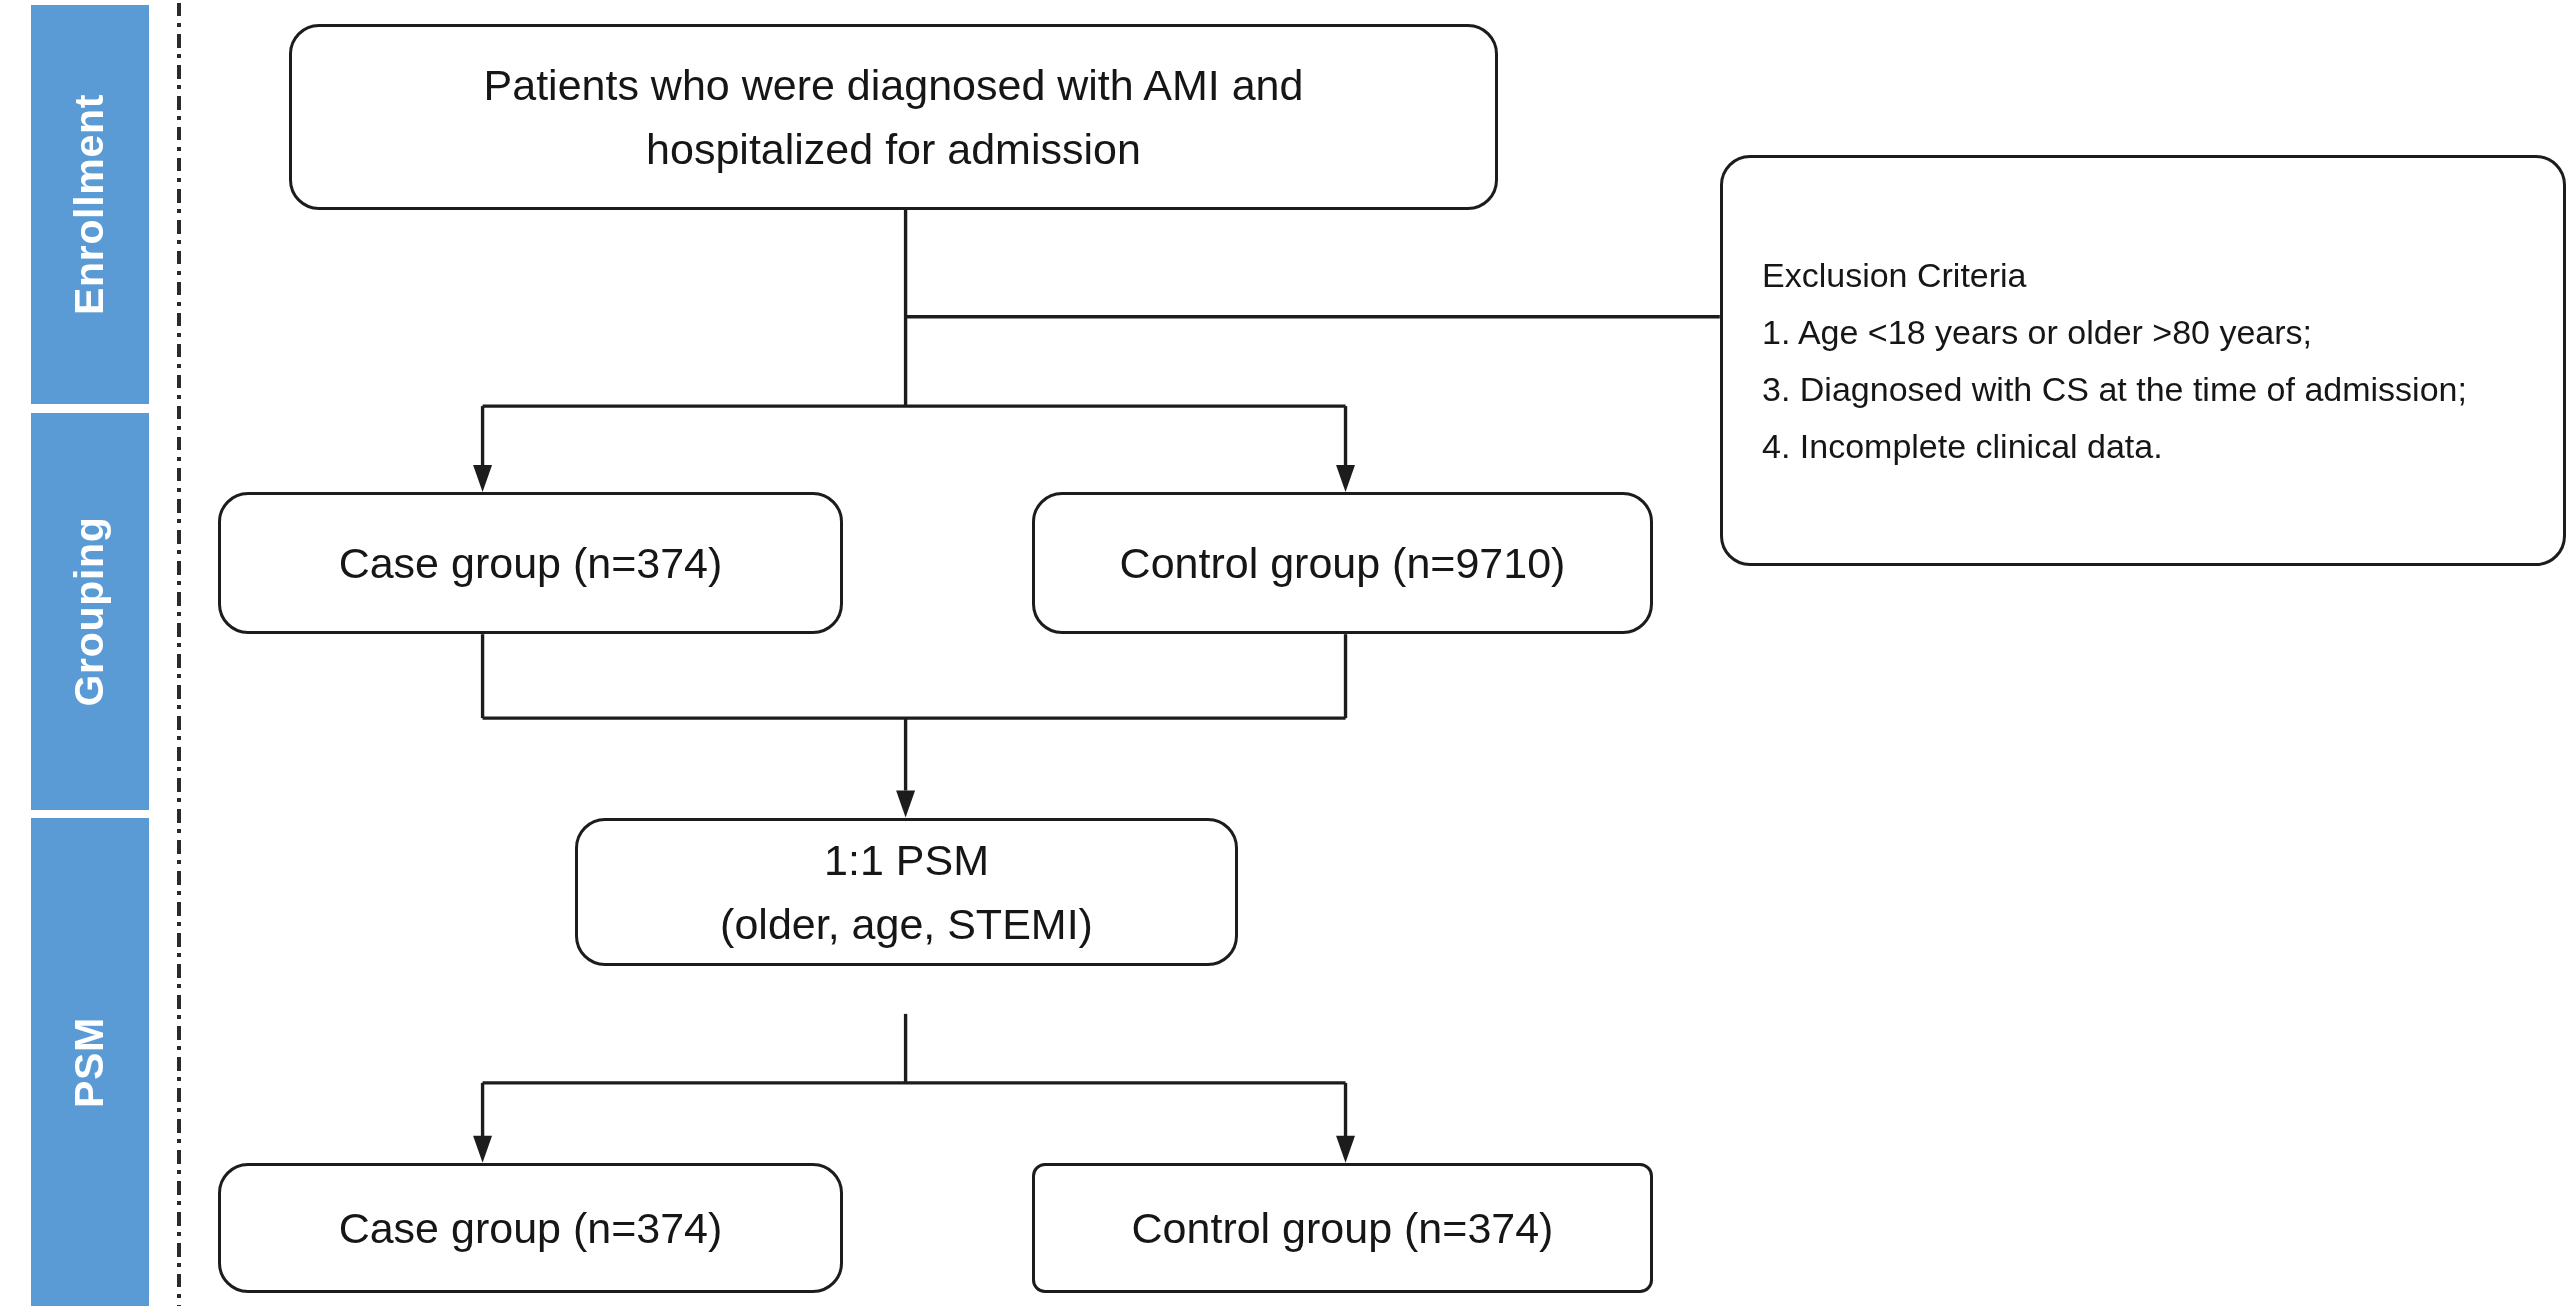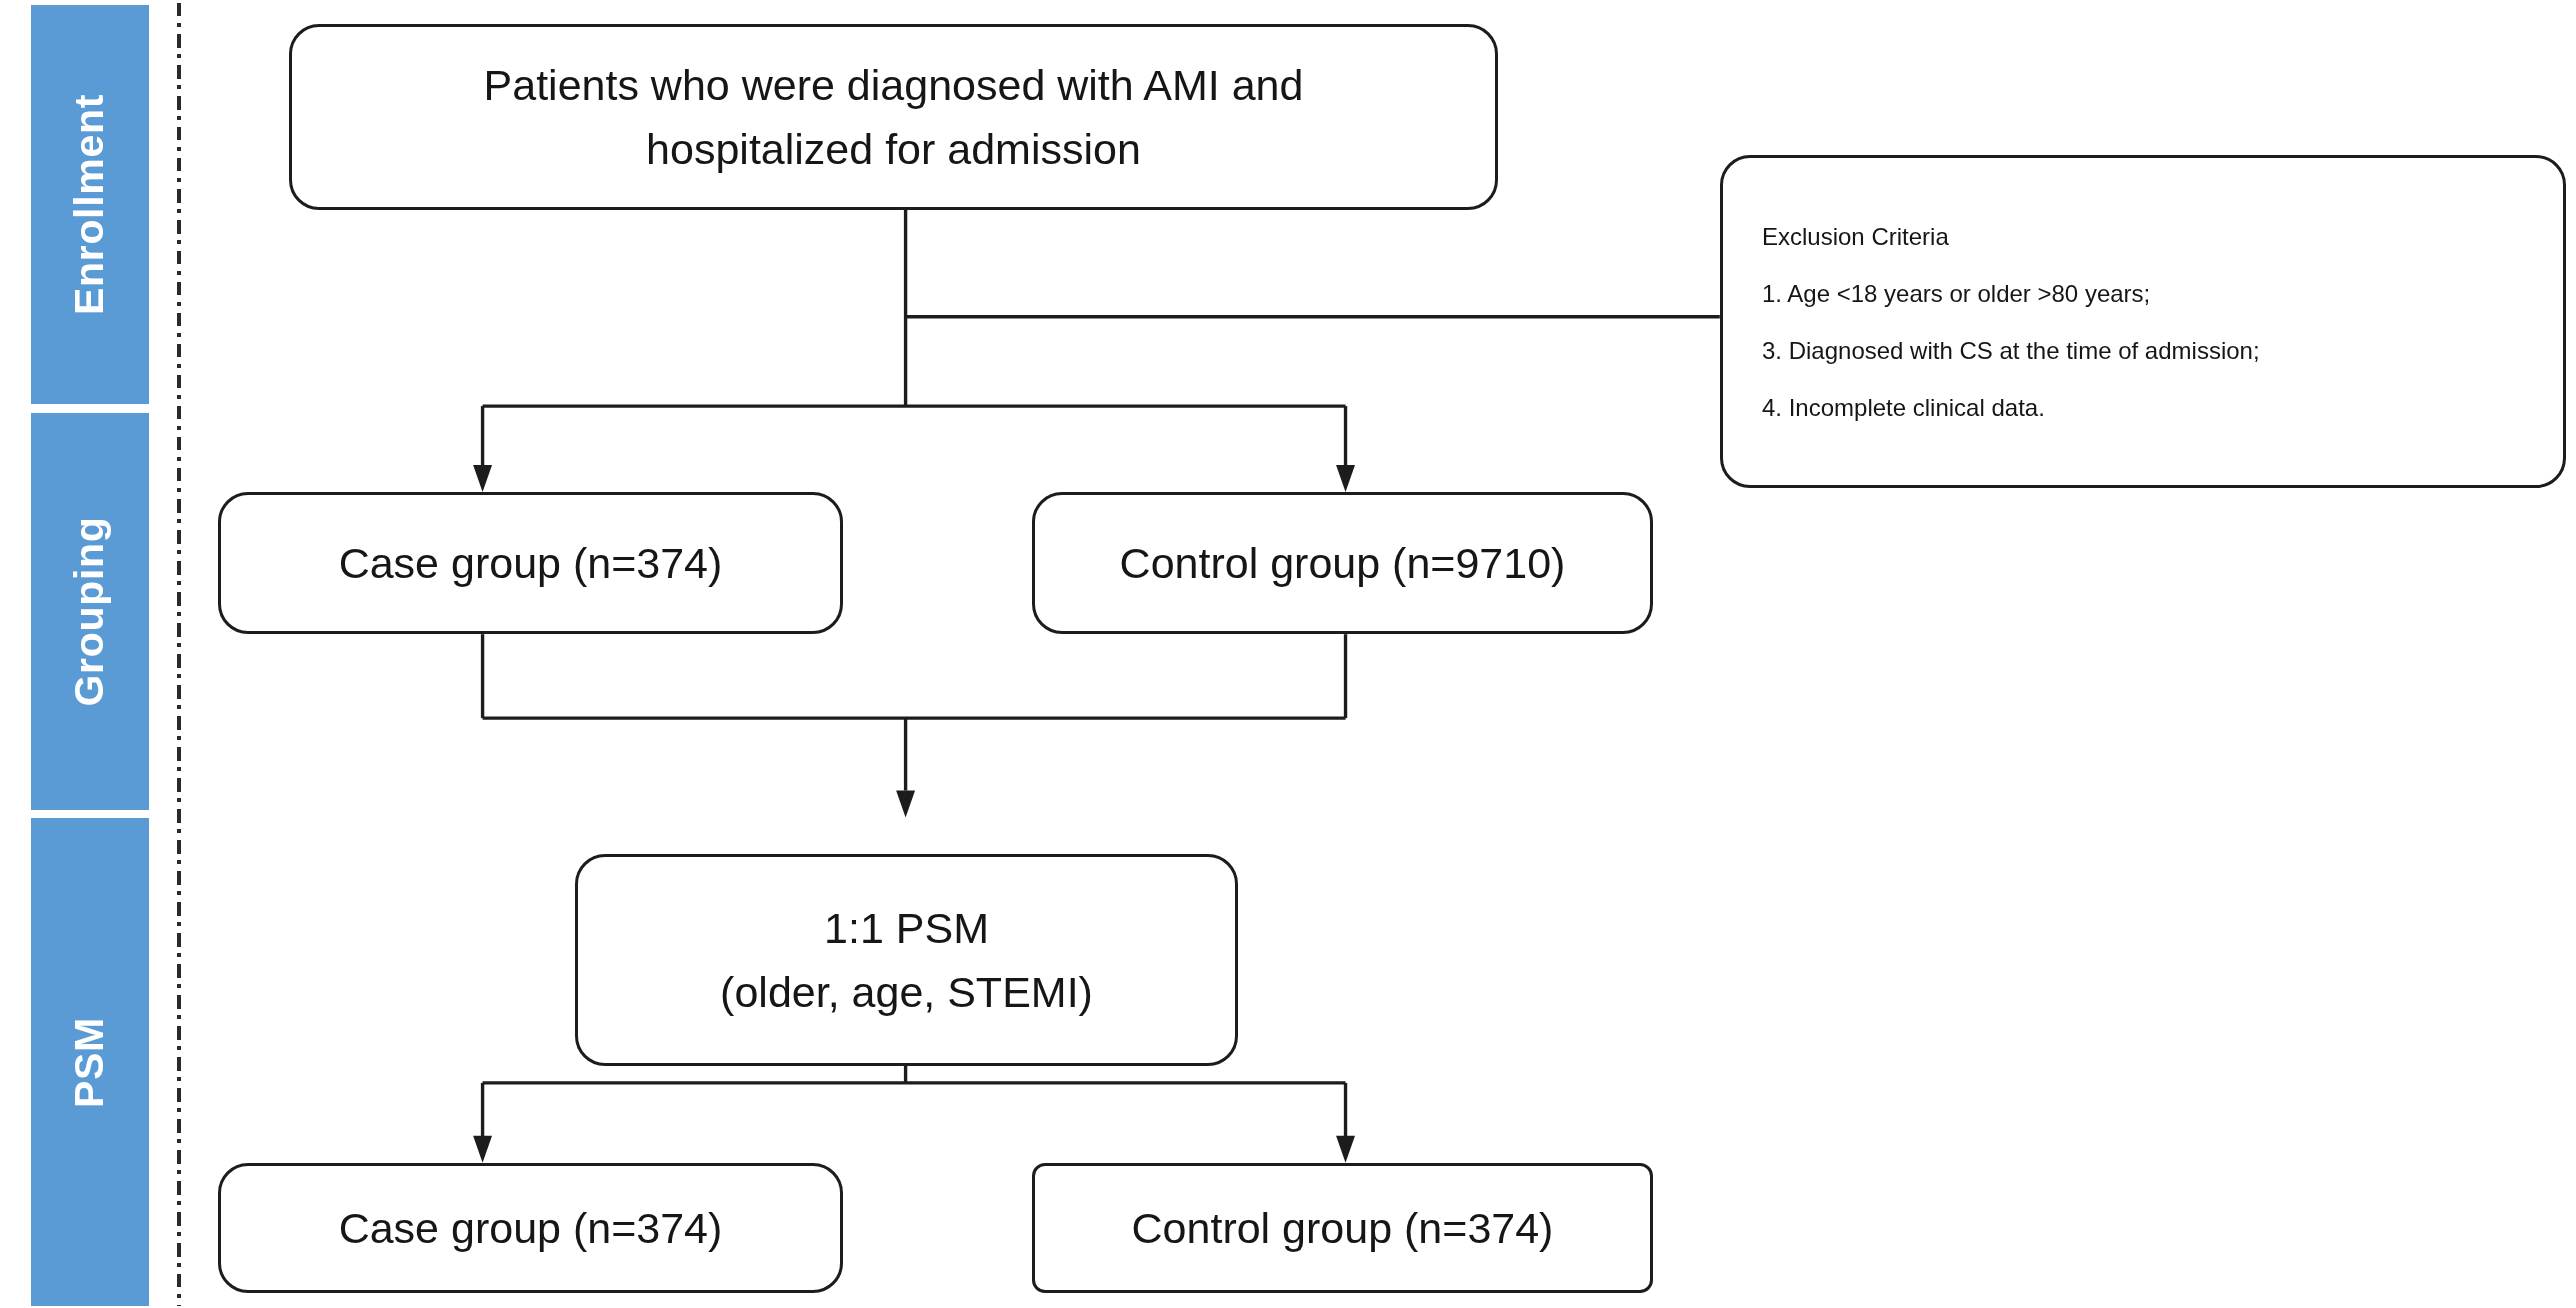--- a/index.html
+++ b/index.html
@@ -35,27 +35,27 @@
   .connectors line{stroke:#1c1c1c;stroke-width:5;}
   .connectors path{fill:#1c1c1c;stroke:none;}
   
   .node{
     position:absolute;background:#ffffff;border:3.4px solid #1c1c1c;border-radius:30px;
     display:flex;flex-direction:column;align-items:center;justify-content:center;
     text-align:center;font-size:43px;line-height:64px;box-sizing:border-box;
   }
   .node-top{left:289px;top:24px;width:1209px;height:186px;}
   .node-exclusion{
-    left:1720px;top:155px;width:846px;height:333px;
+    left:1720px;top:155px;width:846px;height:411px;
     align-items:flex-start;text-align:left;padding:13.5px 20.3px 13.5px 39px;
-    font-size:24px;line-height:57px;
+    font-size:34px;line-height:57px;
   }
   .node-case2{left:218px;top:492px;width:625px;height:142px;}
   .node-control2{left:1032px;top:492px;width:621px;height:142px;text-align:center;}
-  .node-psm{left:575px;top:818px;width:663px;height:212px;margin-top:36px;}
+  .node-psm{left:575px;top:818px;width:663px;height:148px;}
   .node-case3{left:218px;top:1163px;width:625px;height:130px;}
   .node-control3{left:1032px;top:1163px;width:621px;height:130px;border-radius:13px;}
 </style>
 </head>
 <body>
 
 <div class="canvas">
 
   <div class="phase phase-enrollment">
     <span class="phase-text">Enrollment</span>

